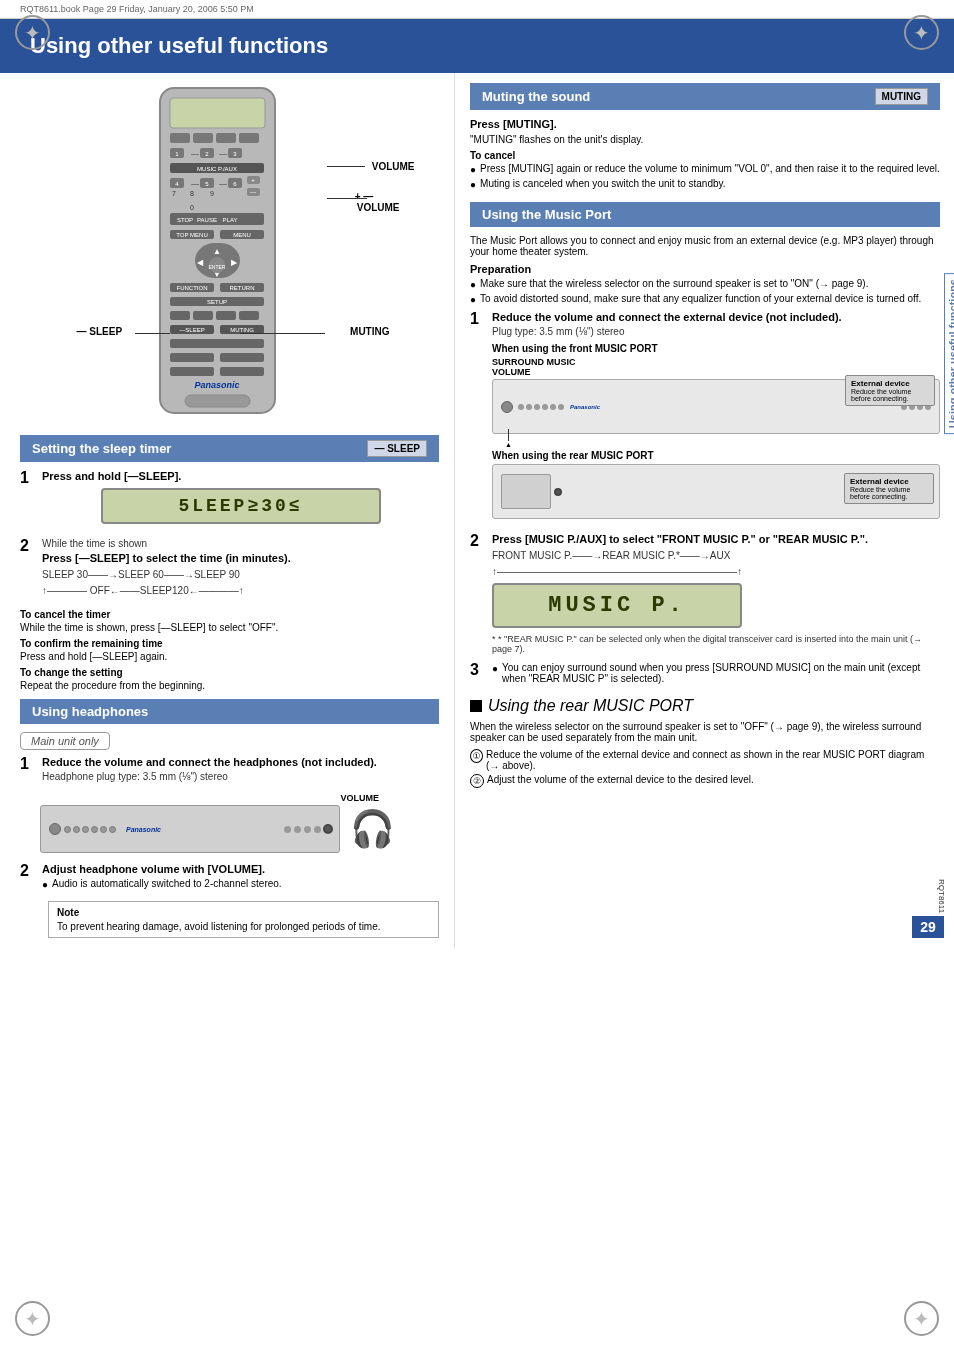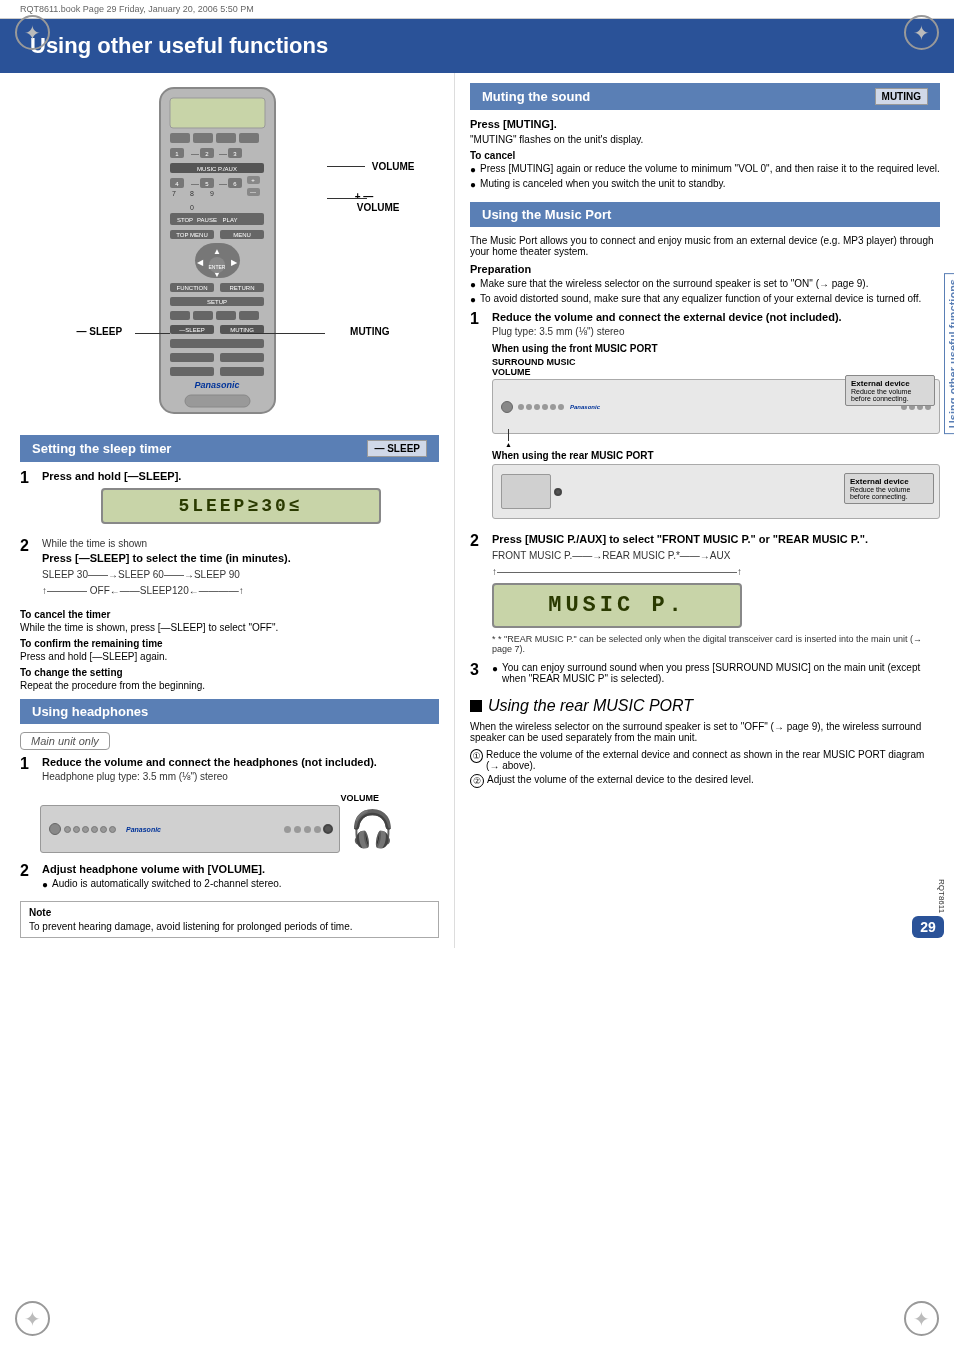--- a/index.html
+++ b/index.html
@@ -167,20 +167,21 @@
       font-size: 10px;
       margin: 4px 0 2px 0;
     }
 
     
     .note-box {
       border: 1px solid #aaa;
       padding: 5px 8px;
       margin-top: 8px;
       font-size: 10px;
+      margin-left: 28px;
     }
 
     .note-title {
       font-weight: bold;
       font-size: 10px;
       margin-bottom: 3px;
     }
 
     
     .main-unit-badge {
@@ -712,16 +713,16 @@
         <span class="circle-num">①</span>
         <span>Reduce the volume of the external device and connect as shown in the rear MUSIC PORT diagram (→ above).</span>
       </div>
       <div class="bullet-item">
         <span class="circle-num">②</span>
         <span>Adjust the volume of the external device to the desired level.</span>
       </div>
     </div>
 
     <div class="rqt-code" style="position:absolute; bottom:35px; right:8px; font-size:8px; writing-mode:vertical-rl;">RQT8611</div>
-    <div class="page-number" style="position:absolute; bottom:10px; right:10px; background:#2a5298; color:#fff; font-size:14px; font-weight:bold; width:32px; height:22px; display:flex; align-items:center; justify-content:center;border-radius:6px;">29</div>
+    <div class="page-number" style="position:absolute; bottom:10px; right:10px; background:#2a5298; color:#fff; font-size:14px; font-weight:bold; width:32px; height:22px; display:flex; align-items:center; justify-content:center;">29</div>
 
   </div>
 </div>
 
 </body></html>

